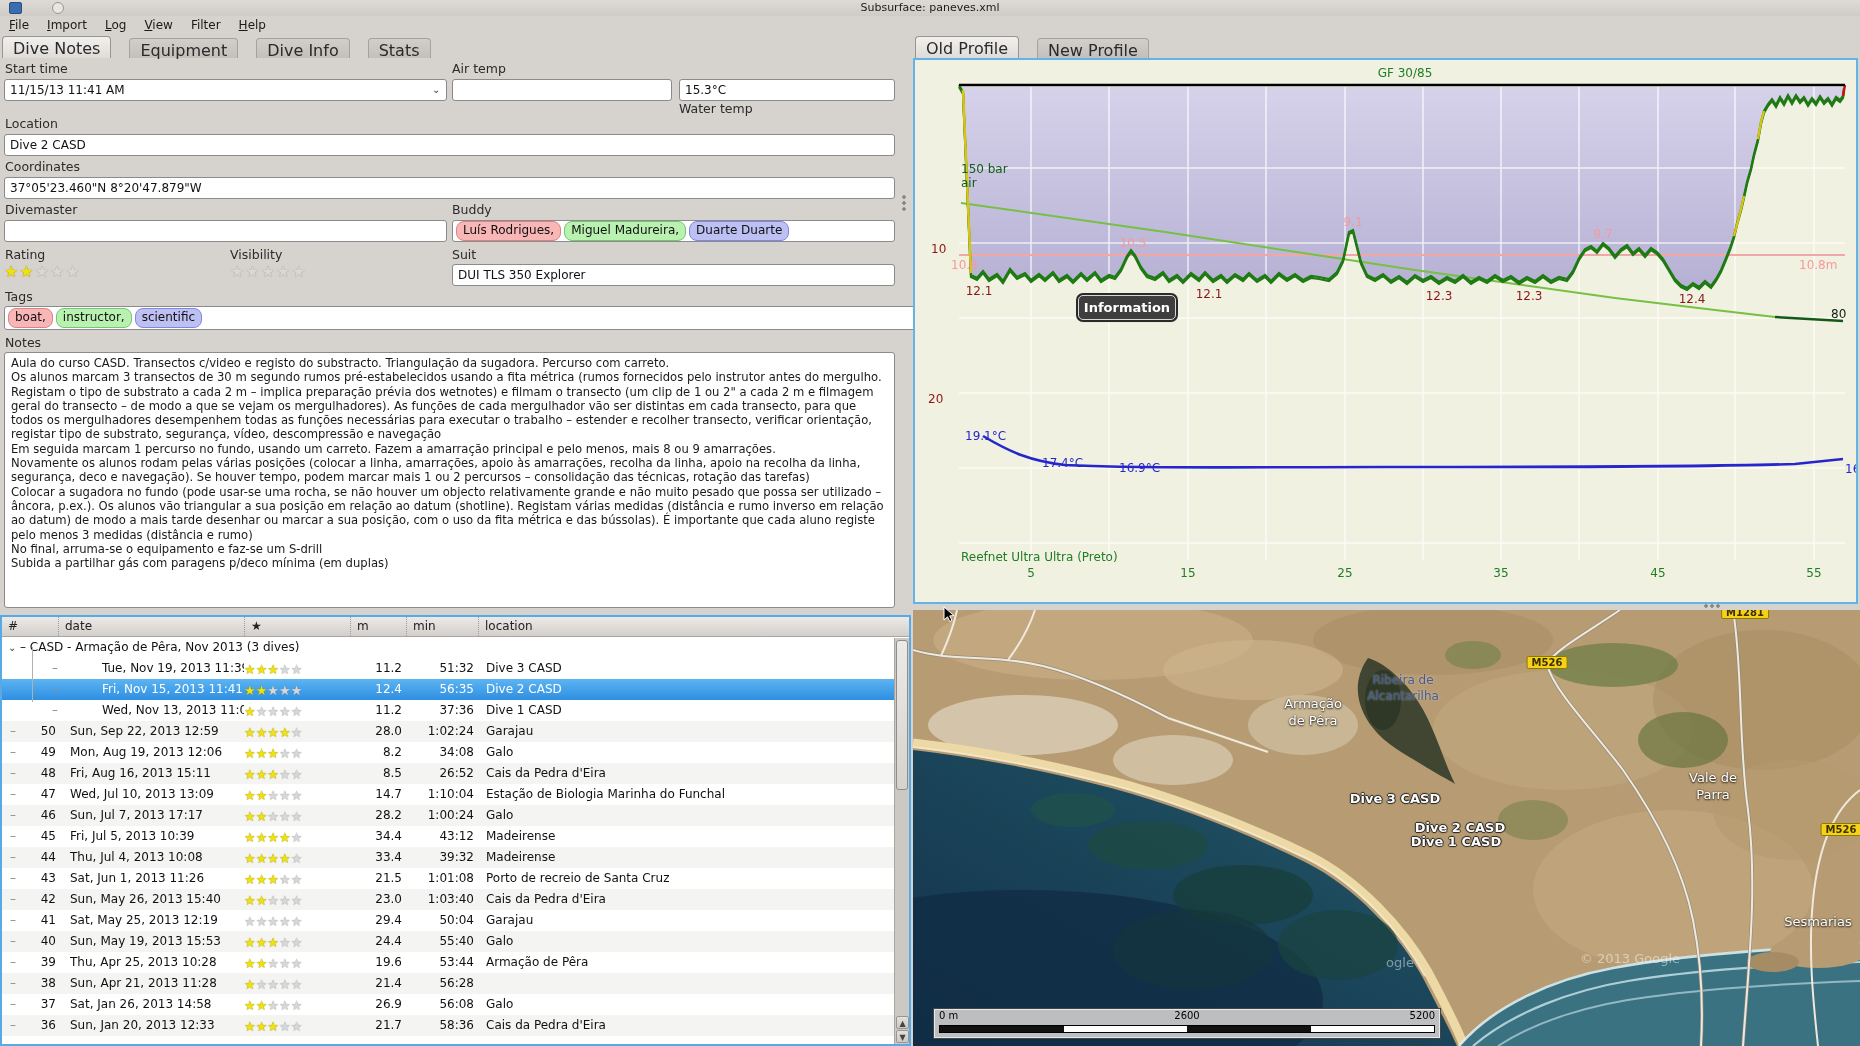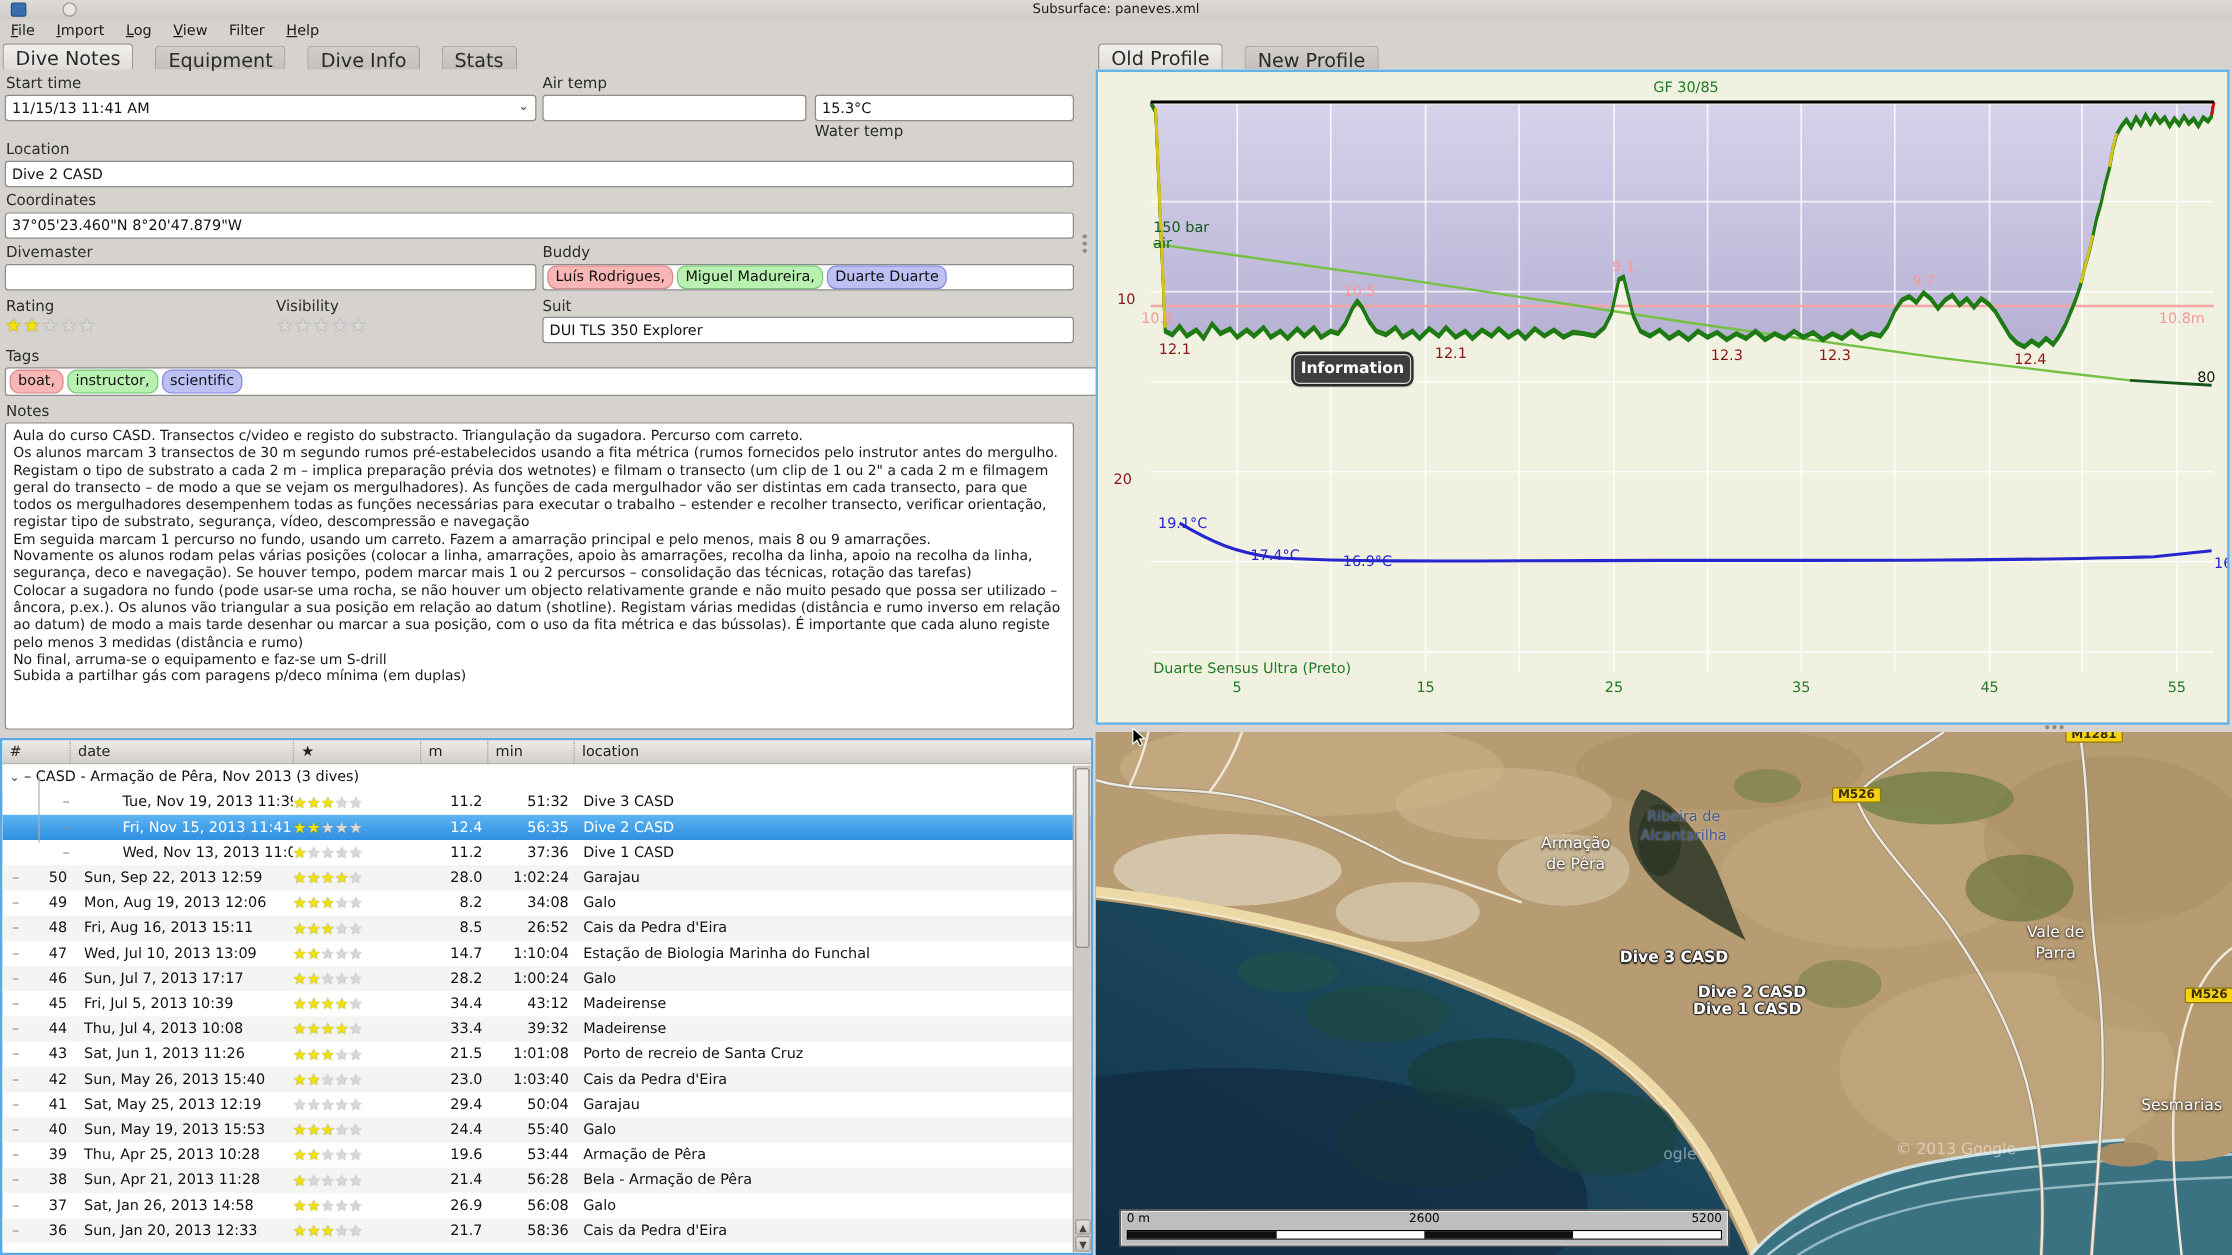--- a/index.html
+++ b/index.html
@@ -71,21 +71,21 @@
   .hsplit-dots { position:absolute; left:1703px; top:604px; width:18px; height:4px;
                  background:radial-gradient(circle 1.5px, #8a8680 1.5px, transparent 2px) 0 0/6px 4px repeat-x; }
 
   
   .profile-panel { position:absolute; left:913px; top:58px; width:945px; height:546px; border:2px solid #64b2e8; background:#f1f1e2; overflow:hidden; }
   .chart { position:absolute; left:0; top:0; width:941px; height:542px; }
   .chart svg { position:absolute; left:0; top:0; }
   .plbl { position:absolute; white-space:nowrap; font-size:12px; }
   .plbl.c { transform:translateX(-50%); }
   .lbl-green { color:#1f7d22; }
-  .lbl-dgreen { color:#0f5c14;margin-top:20px; }
+  .lbl-dgreen { color:#0f5c14; }
   .lbl-dred { color:#8c1616; }
   .lbl-pink { color:#f49a9a; }
   .lbl-blue { color:#2626cc; }
   .lbl-black { color:#101c10; }
   .lbl-tick { color:#1f7d22; }
   .info-btn { position:absolute; left:163px; top:235px; width:98px; height:25px; background:#3e3e3e; color:#fff;
               font-weight:bold; font-size:13px; text-align:center; line-height:23px; border-radius:5px;
               border:1px solid #d8d8d8; box-shadow:0 0 0 2px #2a2a2a, 0 1px 2px rgba(0,0,0,.5); }
 
   
@@ -307,21 +307,20 @@
         <div class="cell-m">19.6</div>
         <div class="cell-min">53:44</div>
         <div class="cell-loc">Armação de Pêra</div>
       </div>
       <div class="row alt">
         <div class="cell-num"><span class="dash">–</span><span>38</span></div>
         <div class="cell-date">Sun, Apr 21, 2013 11:28</div>
         <div class="cell-stars"><span class="star-f">★</span><span class="star-e">★</span><span class="star-e">★</span><span class="star-e">★</span><span class="star-e">★</span></div>
         <div class="cell-m">21.4</div>
         <div class="cell-min">56:28</div>
-        <div class="cell-loc">Bela - Armação de Pêra</div>
       </div>
       <div class="row">
         <div class="cell-num"><span class="dash">–</span><span>37</span></div>
         <div class="cell-date">Sat, Jan 26, 2013 14:58</div>
         <div class="cell-stars"><span class="star-f">★</span><span class="star-f">★</span><span class="star-e">★</span><span class="star-e">★</span><span class="star-e">★</span></div>
         <div class="cell-m">26.9</div>
         <div class="cell-min">56:08</div>
         <div class="cell-loc">Galo</div>
       </div>
       <div class="row alt">
@@ -389,21 +388,21 @@
         <span class="plbl lbl-black" style="left: 916px; top: 247px;">80</span>
         <span class="plbl lbl-dred c" style="left: 64px; top: 224px;">12.1</span>
         <span class="plbl lbl-dred c" style="left: 294px; top: 227px;">12.1</span>
         <span class="plbl lbl-dred c" style="left: 524px; top: 229px;">12.3</span>
         <span class="plbl lbl-dred c" style="left: 614px; top: 229px;">12.3</span>
         <span class="plbl lbl-dred c" style="left: 777px; top: 232px;">12.4</span>
         <span class="plbl lbl-blue" style="left: 50px; top: 369px;">19.1°C</span>
         <span class="plbl lbl-blue" style="left: 127px; top: 396px;">17.4°C</span>
         <span class="plbl lbl-blue" style="left: 204px; top: 401px;">16.9°C</span>
         <span class="plbl lbl-blue" style="left: 930px; top: 402px;">16</span>
-        <span class="plbl lbl-green" style="left: 46px; top: 490px;">Duarte Sensus Ultra (Preto)</span>
+        <span class="plbl lbl-green" style="left: 46px; top: 490px;">Reefnet Ultra Ultra (Preto)</span>
         <span class="plbl lbl-tick c" style="left: 116px; top: 506px;">5</span>
         <span class="plbl lbl-tick c" style="left: 273px; top: 506px;">15</span>
         <span class="plbl lbl-tick c" style="left: 430px; top: 506px;">25</span>
         <span class="plbl lbl-tick c" style="left: 586px; top: 506px;">35</span>
         <span class="plbl lbl-tick c" style="left: 743px; top: 506px;">45</span>
         <span class="plbl lbl-tick c" style="left: 899px; top: 506px;">55</span>
       </div>
     <div class="info-btn">Information</div>
   </div>
 </div>

